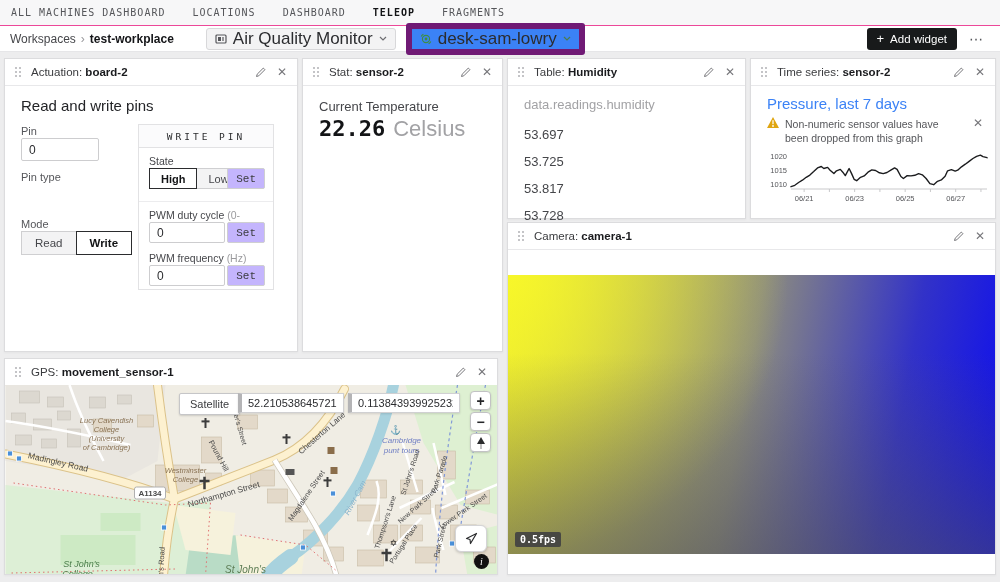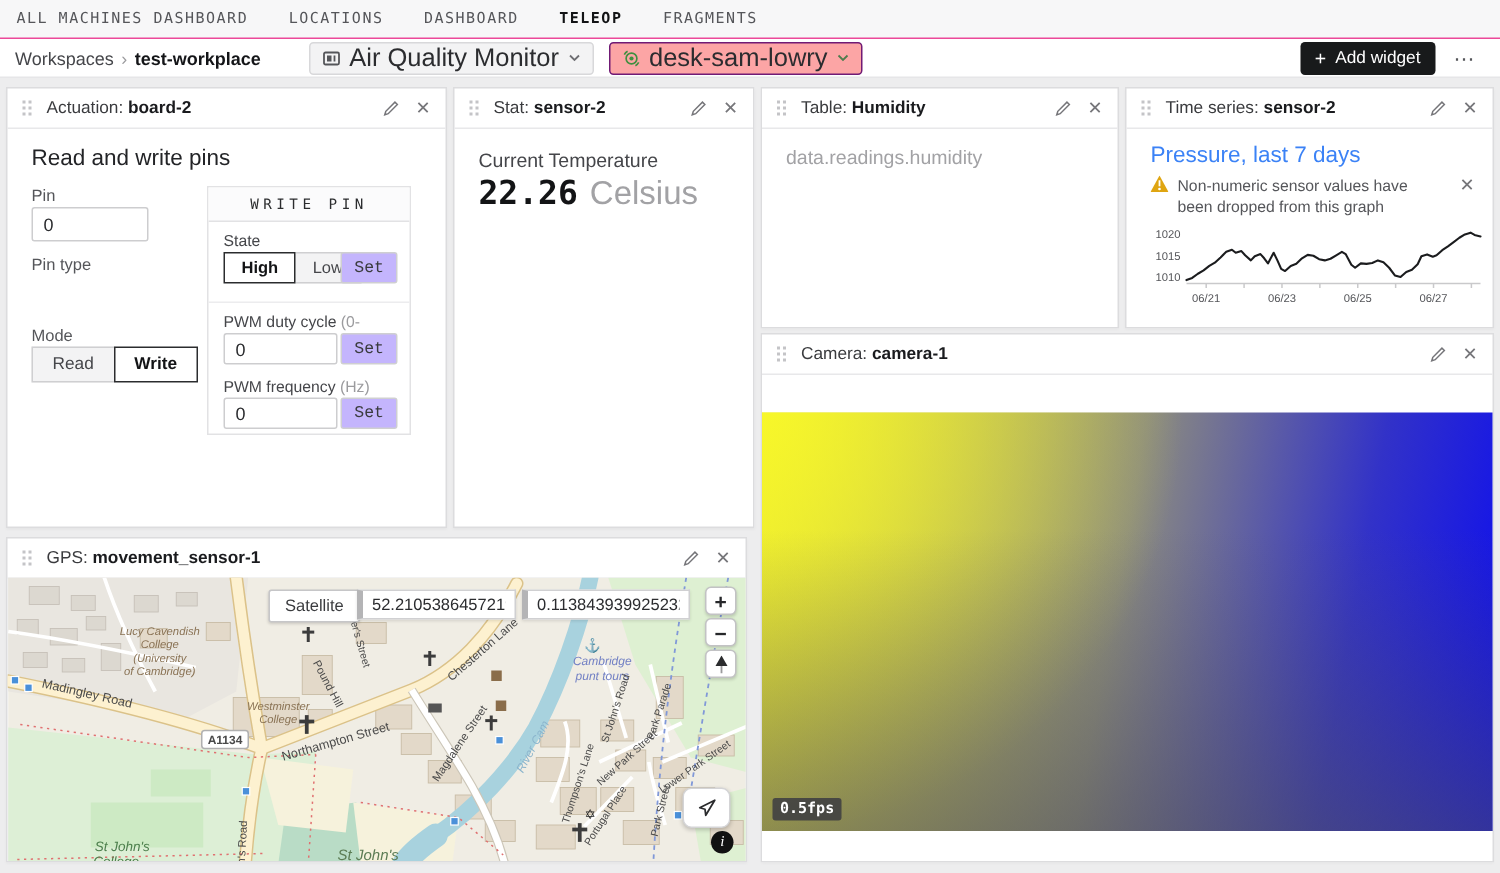--- a/index.html
+++ b/index.html
@@ -7,21 +7,21 @@
   
   .nav{position:absolute;top:0;left:0;right:0;height:25px;background:#f7f7f8;border-bottom:1px solid #ec4899;display:flex;align-items:center;gap:27px;padding:0 11px;font-family:"DejaVu Sans Mono",monospace;font-size:10px;letter-spacing:1px;color:#55565a;}
   .nav .tab{cursor:pointer;white-space:nowrap;}
   .nav .tab.active{color:#131416;font-weight:700;}
   
   .toolbar{position:absolute;top:26px;left:0;right:0;height:25px;background:#ffffff;border-bottom:1px solid #e6e6e8;display:flex;align-items:center;padding:0 10px;font-size:12px;color:#45464a;}
   .crumb-sep{margin:0 5px;color:#9b9b9e;}
   .crumb-cur{font-weight:700;color:#141518;}
   .pill{display:inline-flex;align-items:center;gap:6px;height:20px;padding:0 8px;border-radius:3px;font-size:17px;color:#2b2c2f;cursor:pointer;}
   .pill.gray{background:#f3f3f4;border:1px solid #d8d8da;margin-left:32px;}
-  .pill.green{background:#fca5a5;border:1px solid #701a75;margin-left:10px;justify-content:flex-end;}
+  .pill.green{background:#3b82f6;border:6px solid #701a75;margin-left:10px;justify-content:flex-end;}
   .chev{font-size:9px;color:#6e6e72;}
   .sp{flex:1;}
   .add-btn{display:inline-flex;align-items:center;gap:6px;height:22px;padding:0 10px;background:#181a1b;color:#fff;border-radius:3px;font-size:11.5px;cursor:pointer;}
   .add-btn .plus{font-size:13px;line-height:1;}
   .overflow{margin:0 6px 0 12px;color:#55565a;font-size:14px;letter-spacing:1px;cursor:pointer;}
   
   .widget{position:absolute;background:#fff;border:1px solid #dcdcde;box-sizing:border-box;box-shadow:0 1px 2px rgba(0,0,0,0.04);}
   .whead{height:26px;border-bottom:1px solid #e8e8ea;display:flex;align-items:center;padding:0 10px;gap:10px;font-size:11.5px;color:#3a3b3e;}
   .wtitle b{color:#1a1b1e;}
   .drag{display:grid;grid-template-columns:2px 2px;grid-auto-rows:2px;gap:2px;cursor:grab;}
@@ -217,20 +217,26 @@
     <span class="wtitle"><span>Table:</span> <b>Humidity</b></span>
     <span class="sp"></span>
     <span class="icon-btn">
         <svg width="13" height="13" viewBox="0 0 13 13">
           <path d="M2.5 10.5 L3.2 8.2 L9.3 2.1 L10.9 3.7 L4.8 9.8 Z" fill="none" stroke="#76767a" stroke-width="1"></path>
         </svg>
       </span>
     <span class="icon-btn">✕</span>
   </div>
   <div class="tcol">data.readings.humidity</div>
+  <div class="trows">
+      <div class="trow">53.697</div>
+      <div class="trow">53.725</div>
+      <div class="trow">53.817</div>
+      <div class="trow">53.728</div>
+    </div>
 </section>
 
 <section class="widget" id="w-timeseries">
   <div class="whead">
     <span class="drag">
         <i></i>
         <i></i>
         <i></i>
         <i></i>
         <i></i>

